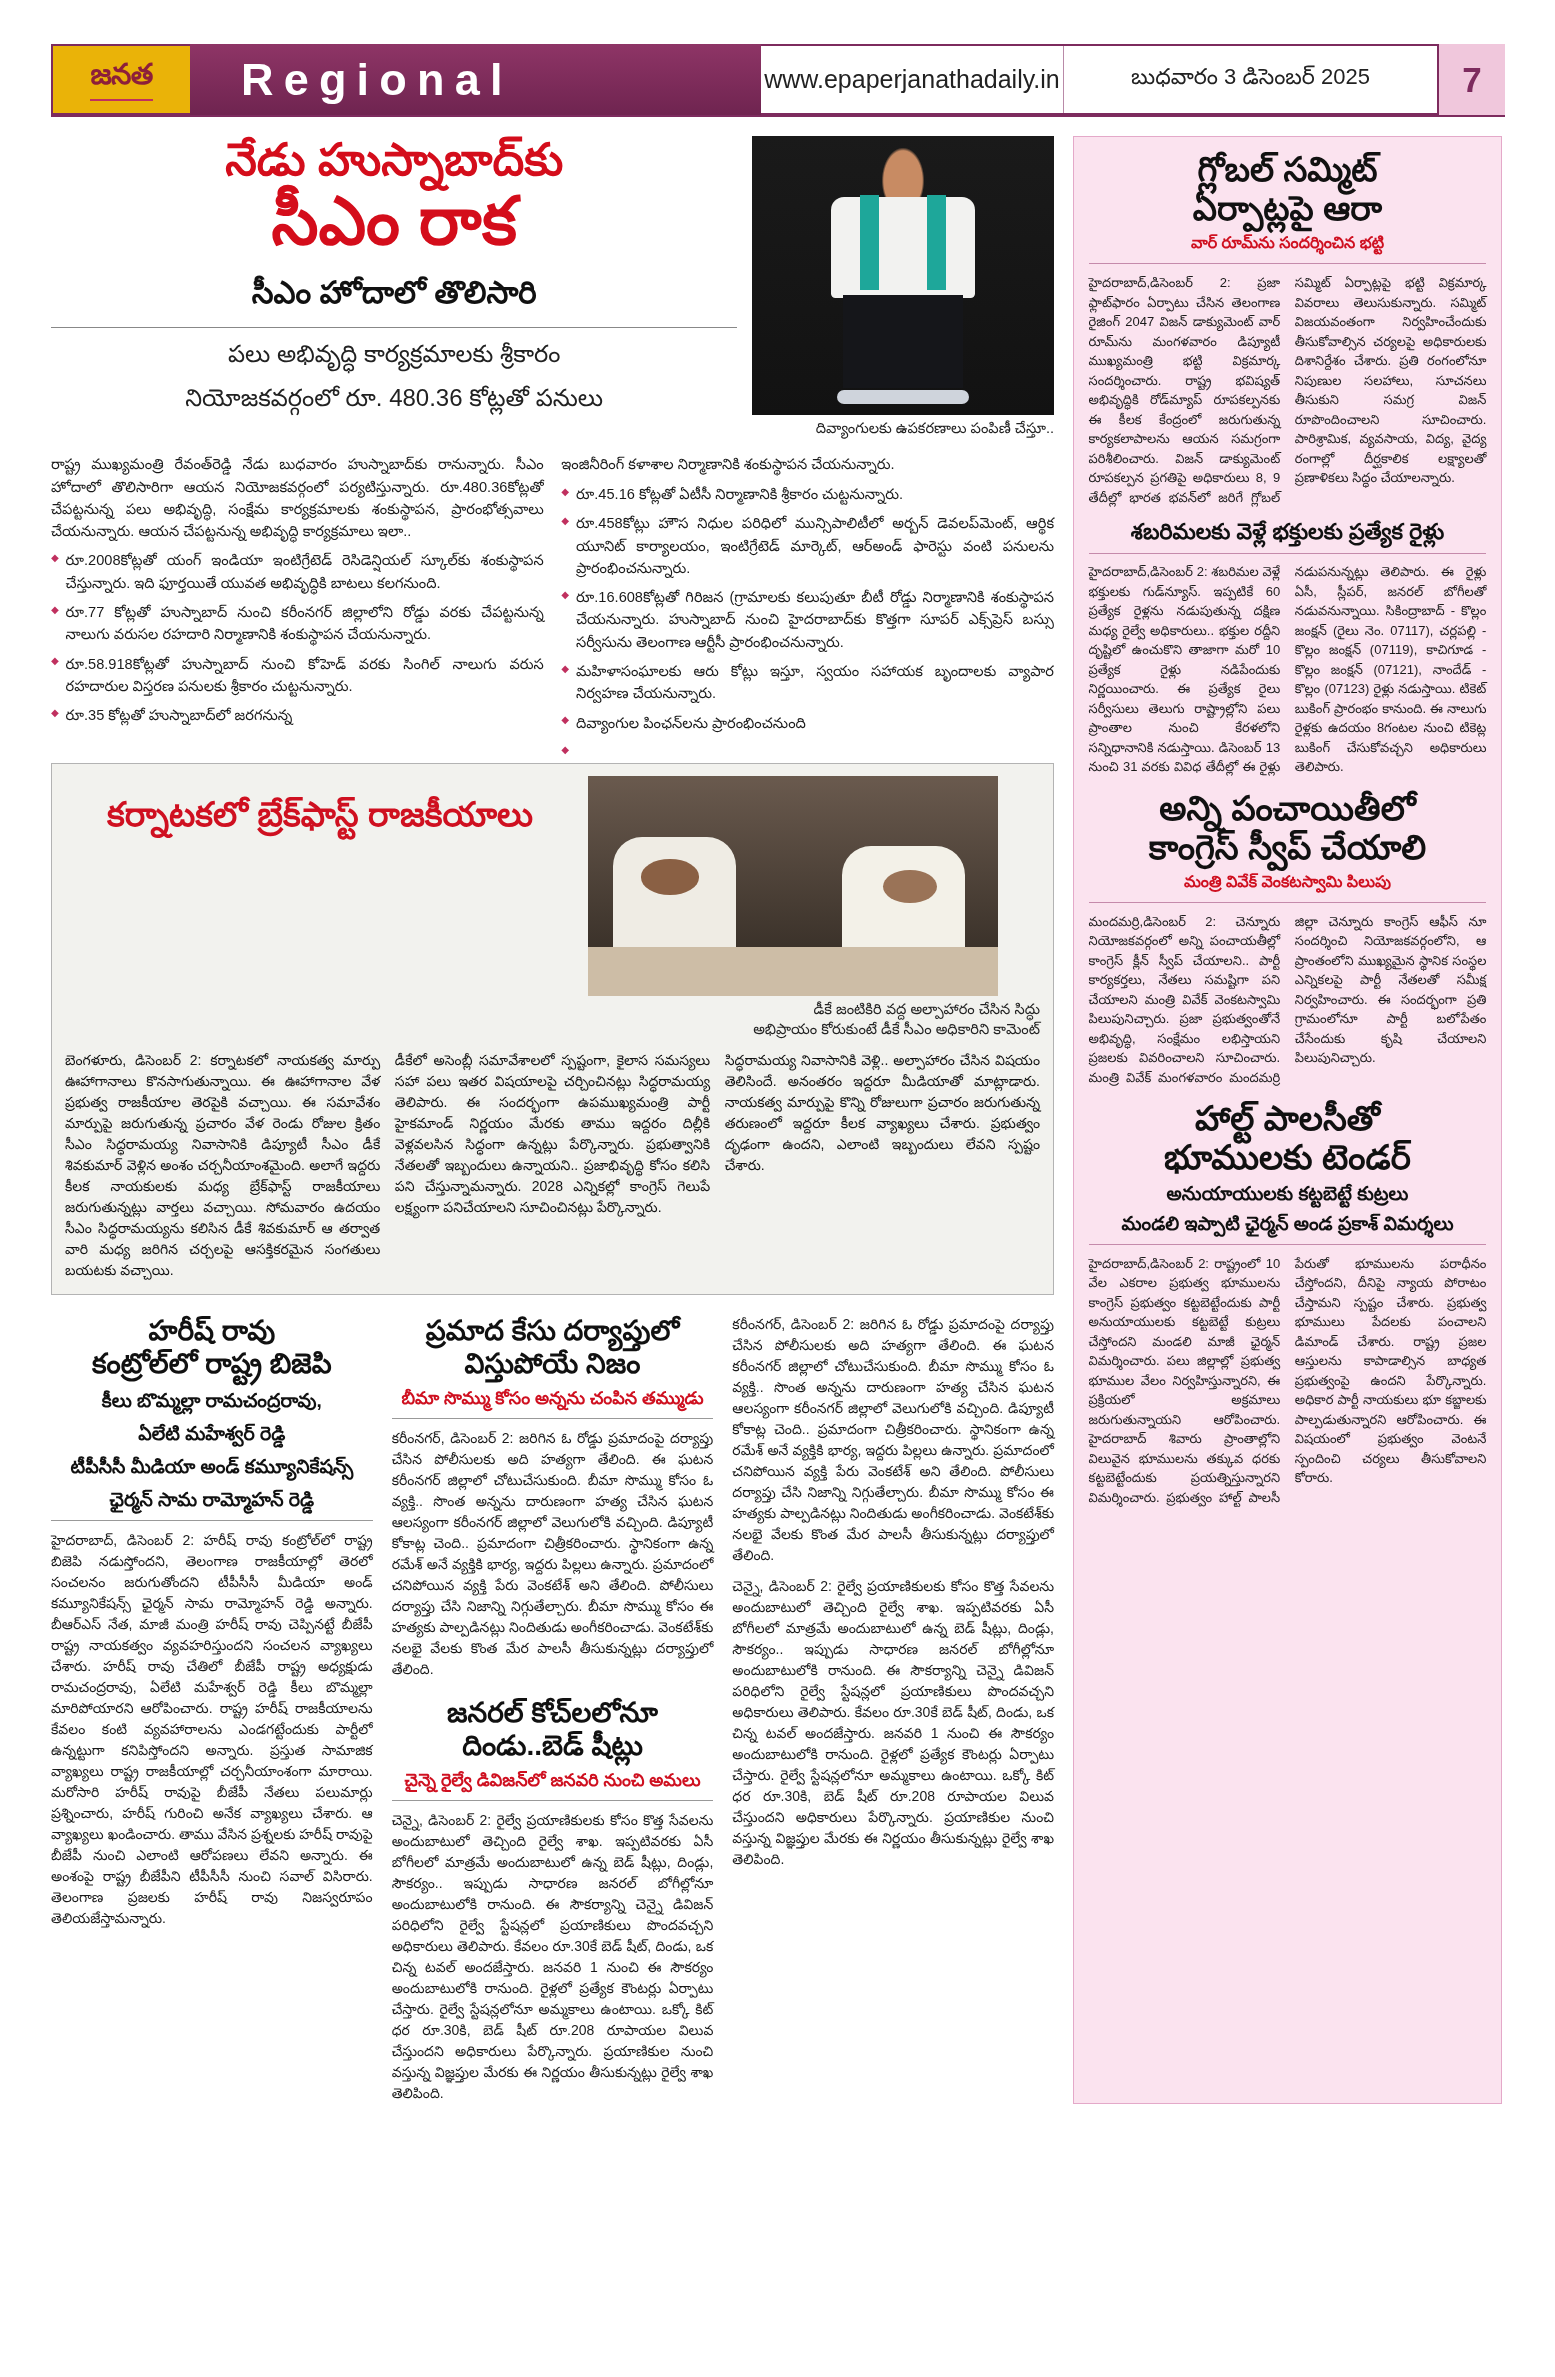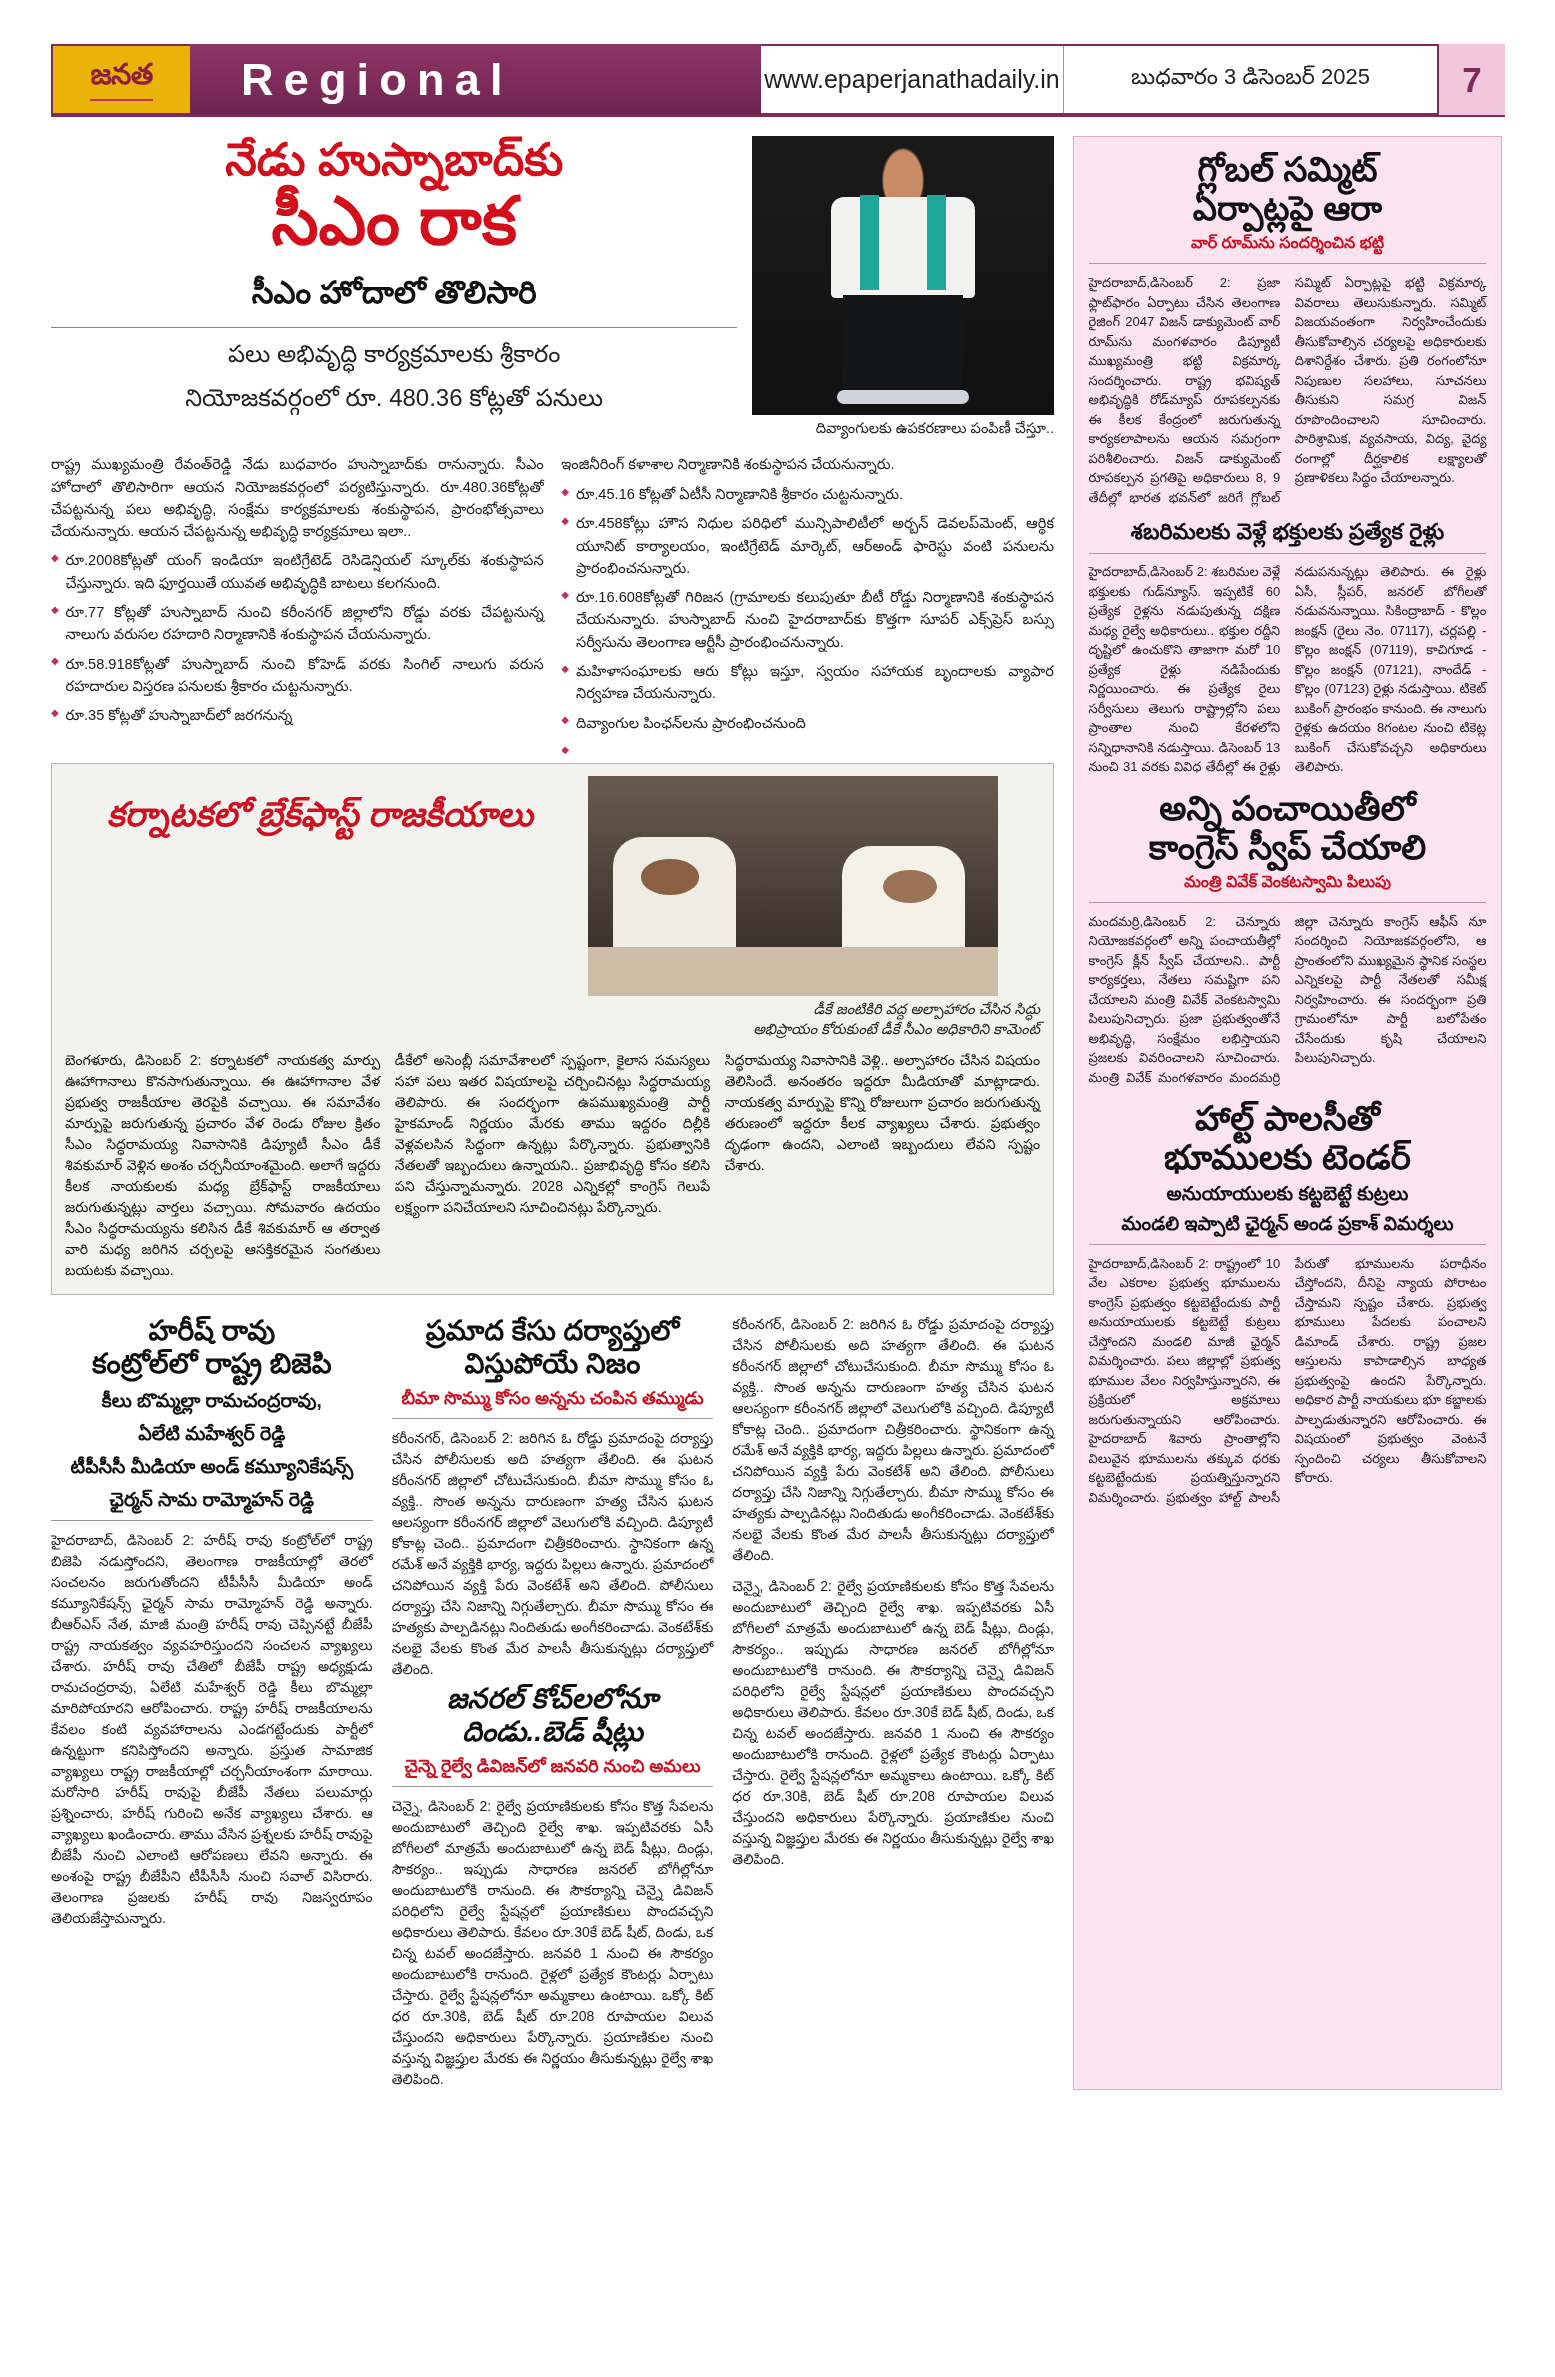--- a/index.html
+++ b/index.html
@@ -146,21 +146,21 @@
     content: "\25C6"; position: absolute; left: 0; top: 0.7px; color: #c0305f; font-size: 10.2px;
   }
 
   
   .karnataka {
     margin-top: 22px;
     border: 1.5px solid #b3b3b3;
     background: #f2f2ee;
     padding: 11.7px 13px 13px 13px;
   }
-  .kt-top { display: flex; gap: 13px; align-items: flex-start; font-style: italic; }
+  .kt-top { display: flex; gap: 13px; align-items: flex-start; }
   .kt-title {
     flex: 1;
     font-size: 34px; font-weight: bold; color: #cf1020;
     text-align: center; padding-top: 19px; line-height: 1.15;
   }
   .kt-photo-wrap { width: 452px; }
   .kt-photo {
     width: 410px; height: 220px;
     background: linear-gradient(180deg,#6a5a4e 0%, #2e2720 100%);
     position: relative; overflow: hidden;
@@ -304,21 +304,21 @@
           <div class="rule"></div>
           <div class="txt">హైదరాబాద్, డిసెంబర్ 2: హరీష్ రావు కంట్రోల్‌లో రాష్ట్ర బిజెపి నడుస్తోందని, తెలంగాణ రాజకీయాల్లో తెరలో సంచలనం జరుగుతోందని టీపీసీసీ మీడియా అండ్ కమ్యూనికేషన్స్ ఛైర్మన్ సామ రామ్మోహన్ రెడ్డి అన్నారు. బీఆర్ఎస్ నేత, మాజీ మంత్రి హరీష్ రావు చెప్పినట్టే బీజేపీ రాష్ట్ర నాయకత్వం వ్యవహరిస్తుందని సంచలన వ్యాఖ్యలు చేశారు. హరీష్ రావు చేతిలో బీజేపీ రాష్ట్ర అధ్యక్షుడు రామచంద్రరావు, ఏలేటి మహేశ్వర్ రెడ్డి కీలు బొమ్మల్లా మారిపోయారని ఆరోపించారు. రాష్ట్ర హరీష్ రాజకీయాలను కేవలం కంటి వ్యవహారాలను ఎండగట్టేందుకు పార్టీలో ఉన్నట్టుగా కనిపిస్తోందని అన్నారు. ప్రస్తుత సామాజిక వ్యాఖ్యలు రాష్ట్ర రాజకీయాల్లో చర్చనీయాంశంగా మారాయి. మరోసారి హరీష్ రావుపై బీజేపీ నేతలు పలుమార్లు ప్రశ్నించారు, హరీష్ గురించి అనేక వ్యాఖ్యలు చేశారు. ఆ వ్యాఖ్యలు ఖండించారు. తాము వేసిన ప్రశ్నలకు హరీష్ రావుపై బీజేపీ నుంచి ఎలాంటి ఆరోపణలు లేవని అన్నారు. ఈ అంశంపై రాష్ట్ర బీజేపీని టీపీసీసీ నుంచి సవాల్ విసిరారు. తెలంగాణ ప్రజలకు హరీష్ రావు నిజస్వరూపం తెలియజేస్తామన్నారు.</div>
         </div>
 
         <div class="bcol">
           <div class="sec-head-c">ప్రమాద కేసు దర్యాప్తులో విస్తుపోయే నిజం</div>
           <div class="sec-sub-red">బీమా సొమ్ము కోసం అన్నను చంపిన తమ్ముడు</div>
           <div class="rule"></div>
           <div class="txt">కరీంనగర్, డిసెంబర్ 2: జరిగిన ఓ రోడ్డు ప్రమాదంపై దర్యాప్తు చేసిన పోలీసులకు అది హత్యగా తేలింది. ఈ ఘటన కరీంనగర్ జిల్లాలో చోటుచేసుకుంది. బీమా సొమ్ము కోసం ఓ వ్యక్తి.. సొంత అన్నను దారుణంగా హత్య చేసిన ఘటన ఆలస్యంగా కరీంనగర్ జిల్లాలో వెలుగులోకి వచ్చింది. డిప్యూటీ కోకాట్ల చెంది.. ప్రమాదంగా చిత్రీకరించారు. స్థానికంగా ఉన్న రమేశ్ అనే వ్యక్తికి భార్య, ఇద్దరు పిల్లలు ఉన్నారు. ప్రమాదంలో చనిపోయిన వ్యక్తి పేరు వెంకటేశ్ అని తేలింది. పోలీసులు దర్యాప్తు చేసి నిజాన్ని నిగ్గుతేల్చారు. బీమా సొమ్ము కోసం ఈ హత్యకు పాల్పడినట్లు నిందితుడు అంగీకరించాడు. వెంకటేశ్‌కు నలభై వేలకు కొంత మేర పాలసీ తీసుకున్నట్లు దర్యాప్తులో తేలింది.</div>
 
-          <div class="sec-head-c" style="margin-top:2px;font-style:italic;">జనరల్ కోచ్‌లలోనూ దిండు..బెడ్ షీట్లు</div>
+          <div class="sec-head-c" style="margin-top:16px;">జనరల్ కోచ్‌లలోనూ దిండు..బెడ్ షీట్లు</div>
           <div class="sec-sub-red">చైన్నె రైల్వే డివిజన్‌లో జనవరి నుంచి అమలు</div>
           <div class="rule"></div>
           <div class="txt">చెన్నై, డిసెంబర్ 2: రైల్వే ప్రయాణికులకు కోసం కొత్త సేవలను అందుబాటులో తెచ్చింది రైల్వే శాఖ. ఇప్పటివరకు ఏసీ బోగీలలో మాత్రమే అందుబాటులో ఉన్న బెడ్ షీట్లు, దిండ్లు, సౌకర్యం.. ఇప్పుడు సాధారణ జనరల్ బోగీల్లోనూ అందుబాటులోకి రానుంది. ఈ సౌకర్యాన్ని చెన్నై డివిజన్ పరిధిలోని రైల్వే స్టేషన్లలో ప్రయాణికులు పొందవచ్చని అధికారులు తెలిపారు. కేవలం రూ.30కే బెడ్ షీట్, దిండు, ఒక చిన్న టవల్ అందజేస్తారు. జనవరి 1 నుంచి ఈ సౌకర్యం అందుబాటులోకి రానుంది. రైళ్లలో ప్రత్యేక కౌంటర్లు ఏర్పాటు చేస్తారు. రైల్వే స్టేషన్లలోనూ అమ్మకాలు ఉంటాయి. ఒక్కో కిట్ ధర రూ.30కి, బెడ్ షీట్ రూ.208 రూపాయల విలువ చేస్తుందని అధికారులు పేర్కొన్నారు. ప్రయాణికుల నుంచి వస్తున్న విజ్ఞప్తుల మేరకు ఈ నిర్ణయం తీసుకున్నట్లు రైల్వే శాఖ తెలిపింది.</div>
         </div>
 
         <div class="bcol">
           <div class="txt" style="margin-top:0;">కరీంనగర్, డిసెంబర్ 2: జరిగిన ఓ రోడ్డు ప్రమాదంపై దర్యాప్తు చేసిన పోలీసులకు అది హత్యగా తేలింది. ఈ ఘటన కరీంనగర్ జిల్లాలో చోటుచేసుకుంది. బీమా సొమ్ము కోసం ఓ వ్యక్తి.. సొంత అన్నను దారుణంగా హత్య చేసిన ఘటన ఆలస్యంగా కరీంనగర్ జిల్లాలో వెలుగులోకి వచ్చింది. డిప్యూటీ కోకాట్ల చెంది.. ప్రమాదంగా చిత్రీకరించారు. స్థానికంగా ఉన్న రమేశ్ అనే వ్యక్తికి భార్య, ఇద్దరు పిల్లలు ఉన్నారు. ప్రమాదంలో చనిపోయిన వ్యక్తి పేరు వెంకటేశ్ అని తేలింది. పోలీసులు దర్యాప్తు చేసి నిజాన్ని నిగ్గుతేల్చారు. బీమా సొమ్ము కోసం ఈ హత్యకు పాల్పడినట్లు నిందితుడు అంగీకరించాడు. వెంకటేశ్‌కు నలభై వేలకు కొంత మేర పాలసీ తీసుకున్నట్లు దర్యాప్తులో తేలింది.</div>
           <div class="txt" style="margin-top:10.2px;">చెన్నై, డిసెంబర్ 2: రైల్వే ప్రయాణికులకు కోసం కొత్త సేవలను అందుబాటులో తెచ్చింది రైల్వే శాఖ. ఇప్పటివరకు ఏసీ బోగీలలో మాత్రమే అందుబాటులో ఉన్న బెడ్ షీట్లు, దిండ్లు, సౌకర్యం.. ఇప్పుడు సాధారణ జనరల్ బోగీల్లోనూ అందుబాటులోకి రానుంది. ఈ సౌకర్యాన్ని చెన్నై డివిజన్ పరిధిలోని రైల్వే స్టేషన్లలో ప్రయాణికులు పొందవచ్చని అధికారులు తెలిపారు. కేవలం రూ.30కే బెడ్ షీట్, దిండు, ఒక చిన్న టవల్ అందజేస్తారు. జనవరి 1 నుంచి ఈ సౌకర్యం అందుబాటులోకి రానుంది. రైళ్లలో ప్రత్యేక కౌంటర్లు ఏర్పాటు చేస్తారు. రైల్వే స్టేషన్లలోనూ అమ్మకాలు ఉంటాయి. ఒక్కో కిట్ ధర రూ.30కి, బెడ్ షీట్ రూ.208 రూపాయల విలువ చేస్తుందని అధికారులు పేర్కొన్నారు. ప్రయాణికుల నుంచి వస్తున్న విజ్ఞప్తుల మేరకు ఈ నిర్ణయం తీసుకున్నట్లు రైల్వే శాఖ తెలిపింది.</div>
         </div>
 

